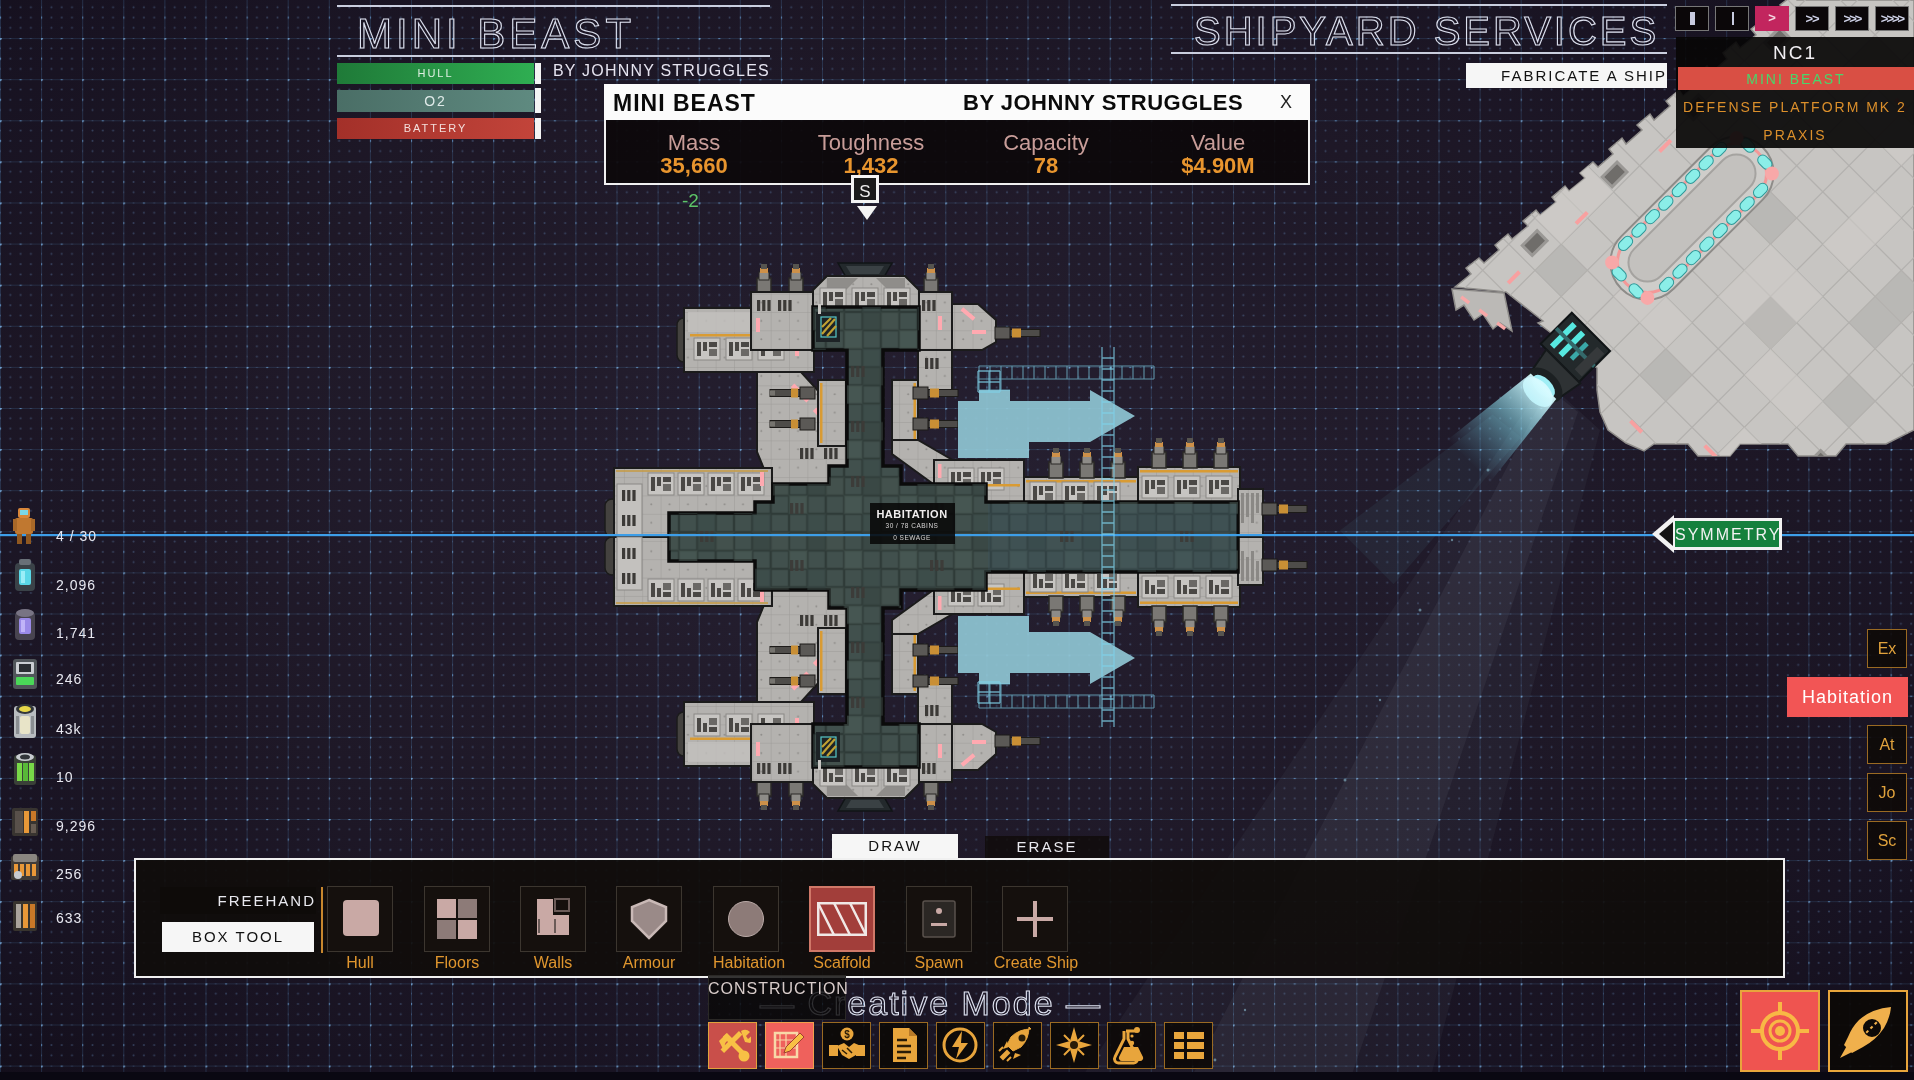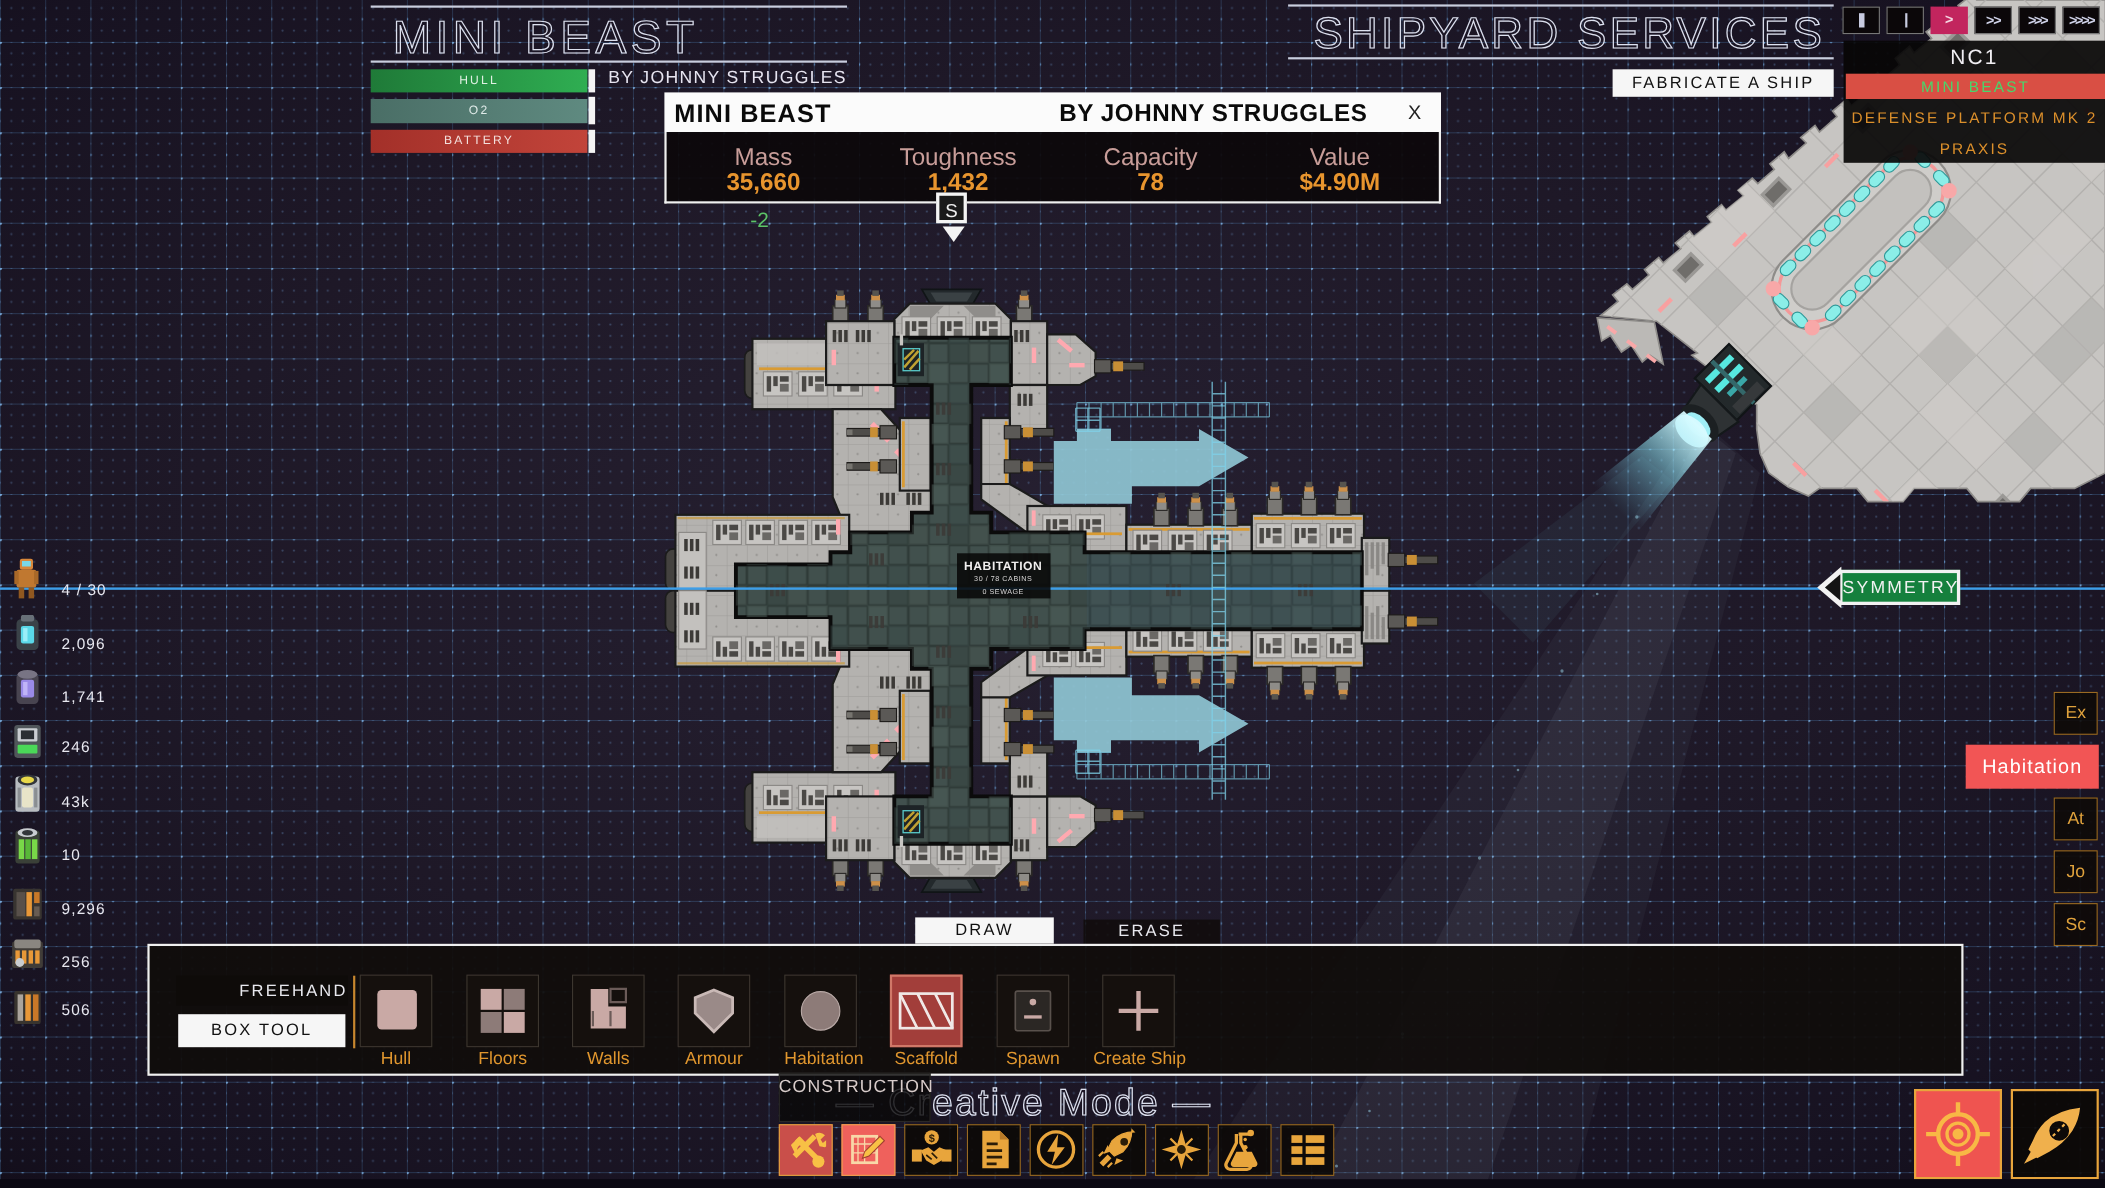--- a/index.html
+++ b/index.html
@@ -454,34 +454,34 @@
 <div class="abs thin" style="left:357px;top:10px;font-size:42px;letter-spacing:4px">MINI BEAST</div>
 <div class="abs" style="left:337px;top:55px;width:433px;height:2px;background:#c9cede"></div>
 <div class="abs" style="left:553px;top:62px;font-size:16px;color:#e6e4f0;letter-spacing:1.2px">BY JOHNNY STRUGGLES</div>
 
 <div class="abs" style="left:337px;top:63px;width:197px;height:21px;background:linear-gradient(90deg,#1f7a38,#2fae52)">
         <div style="text-align:center;font-size:11px;color:#dff0e2;letter-spacing:2px;line-height:21px">HULL</div>
       </div>
 <div class="abs" style="left:535px;top:63px;width:6px;height:21px;background:#f4f4f4"></div>
 
 <div class="abs" style="left:337px;top:90px;width:197px;height:22px;background:linear-gradient(90deg,#4a6e66,#5f8a80)">
-        <div style="text-align:center;font-size:11px;color:#dfeae8;letter-spacing:2px;line-height:22px">O2</div>
+        <div style="text-align:center;font-size:14px;color:#dfeae8;letter-spacing:2px;line-height:22px">O2</div>
       </div>
 <div class="abs" style="left:535px;top:88px;width:6px;height:25px;background:#f4f4f4"></div>
 
 <div class="abs" style="left:337px;top:118px;width:197px;height:21px;background:linear-gradient(90deg,#a33029,#c2443a)">
         <div style="text-align:center;font-size:11px;color:#f3dedb;letter-spacing:2px;line-height:21px">BATTERY</div>
       </div>
 <div class="abs" style="left:535px;top:118px;width:6px;height:21px;background:#f4f4f4"></div>
 
 <div class="abs" style="left:1171px;top:4px;width:496px;height:2px;background:#c9cede"></div>
 <div class="abs thin" style="left:1194px;top:9px;font-size:40px;letter-spacing:3px">SHIPYARD SERVICES</div>
 <div class="abs" style="left:1171px;top:52px;width:496px;height:2px;background:#c9cede"></div>
 
-<div class="abs" style="left:1466px;top:63px;width:201px;height:25px;background:#f6f6f6;color:#111;font-size:15px;letter-spacing:2px;text-align:center;line-height:25px">FABRICATE A SHIP</div>
+<div class="abs" style="left:1466px;top:63px;width:201px;height:25px;background:#f6f6f6;color:#111;font-size:15px;letter-spacing:2px;text-align:right;line-height:25px">FABRICATE A SHIP</div>
 
 <div class="abs" style="left:1675px;top:6px;width:34px;height:25px;background:#0b0709;border:1px solid #777">
         <div style="position:absolute;left:14px;top:5px;width:5px;height:13px;background:#c8cbe0"></div>
       </div>
 <div class="abs" style="left:1715px;top:6px;width:34px;height:25px;background:#0b0709;border:1px solid #777">
         <div style="position:absolute;left:15.5px;top:5px;width:2.5px;height:13px;background:#c8cbe0"></div>
       </div>
 <div class="abs" style="left:1755px;top:6px;width:34px;height:25px;background:#c2255e;color:#f4d7e2;text-align:center;font-size:13px;line-height:24px;font-weight:bold">&gt;</div>
 <div class="abs" style="left:1795px;top:6px;width:34px;height:25px;background:#0b0709;border:1px solid #777;color:#cfd2e8;text-align:center;font-size:13px;line-height:24px;font-weight:bold;letter-spacing:-1px">&gt;&gt;</div>
 <div class="abs" style="left:1835px;top:6px;width:34px;height:25px;background:#0b0709;border:1px solid #777;color:#cfd2e8;text-align:center;font-size:13px;line-height:24px;font-weight:bold;letter-spacing:-2px">&gt;&gt;&gt;</div>
@@ -592,21 +592,21 @@
 <circle cx="8" cy="22" r="4" fill="#c8ccd0"></circle>
 </svg>
 <div class="abs" style="left:56px;top:866px;font-size:14px;color:#e8e8f0;letter-spacing:1px">256</div>
 
 <svg class="abs" width="26" height="34" style="left:12px;top:899px">
 <rect x="1" y="2" width="24" height="30" rx="2" fill="#38342e"></rect>
         <rect x="4" y="5" width="5" height="24" fill="#aaa49c"></rect>
 <rect x="11" y="5" width="5" height="24" fill="#e89838"></rect>
         <rect x="18" y="5" width="5" height="24" fill="#c87828"></rect>
 </svg>
-<div class="abs" style="left:56px;top:910px;font-size:14px;color:#e8e8f0;letter-spacing:1px">506</div>
+<div class="abs" style="left:56px;top:910px;font-size:14px;color:#e8e8f0;letter-spacing:1px">633</div>
 
 <div class="abs" style="left:1672px;top:518px;width:110px;height:32px;background:#15803d;border:3px solid #f2f2f2;color:#f2f2f2;font-size:16px;letter-spacing:2px;text-align:center;line-height:27px">SYMMETRY</div>
 <svg class="abs" width="26" height="40" style="left:1650px;top:515px">
         <polygon points="24,0 24,38 2,19" fill="#f2f2f2"></polygon>
         <polygon points="23,7 23,31 9,19" fill="#141414"></polygon>
       </svg>
 
 <div class="abs" style="left:1867px;top:629px;width:40px;height:39px;background:rgba(14,10,8,0.9);border:1.5px solid #9a6a22;color:#e0a23c;font-size:16px;text-align:center;line-height:37px">Ex</div>
 
 <div class="abs" style="left:1787px;top:677px;width:121px;height:40px;background:#f25555;color:#fff;font-size:18px;text-align:center;line-height:40px;letter-spacing:1px">Habitation</div>

